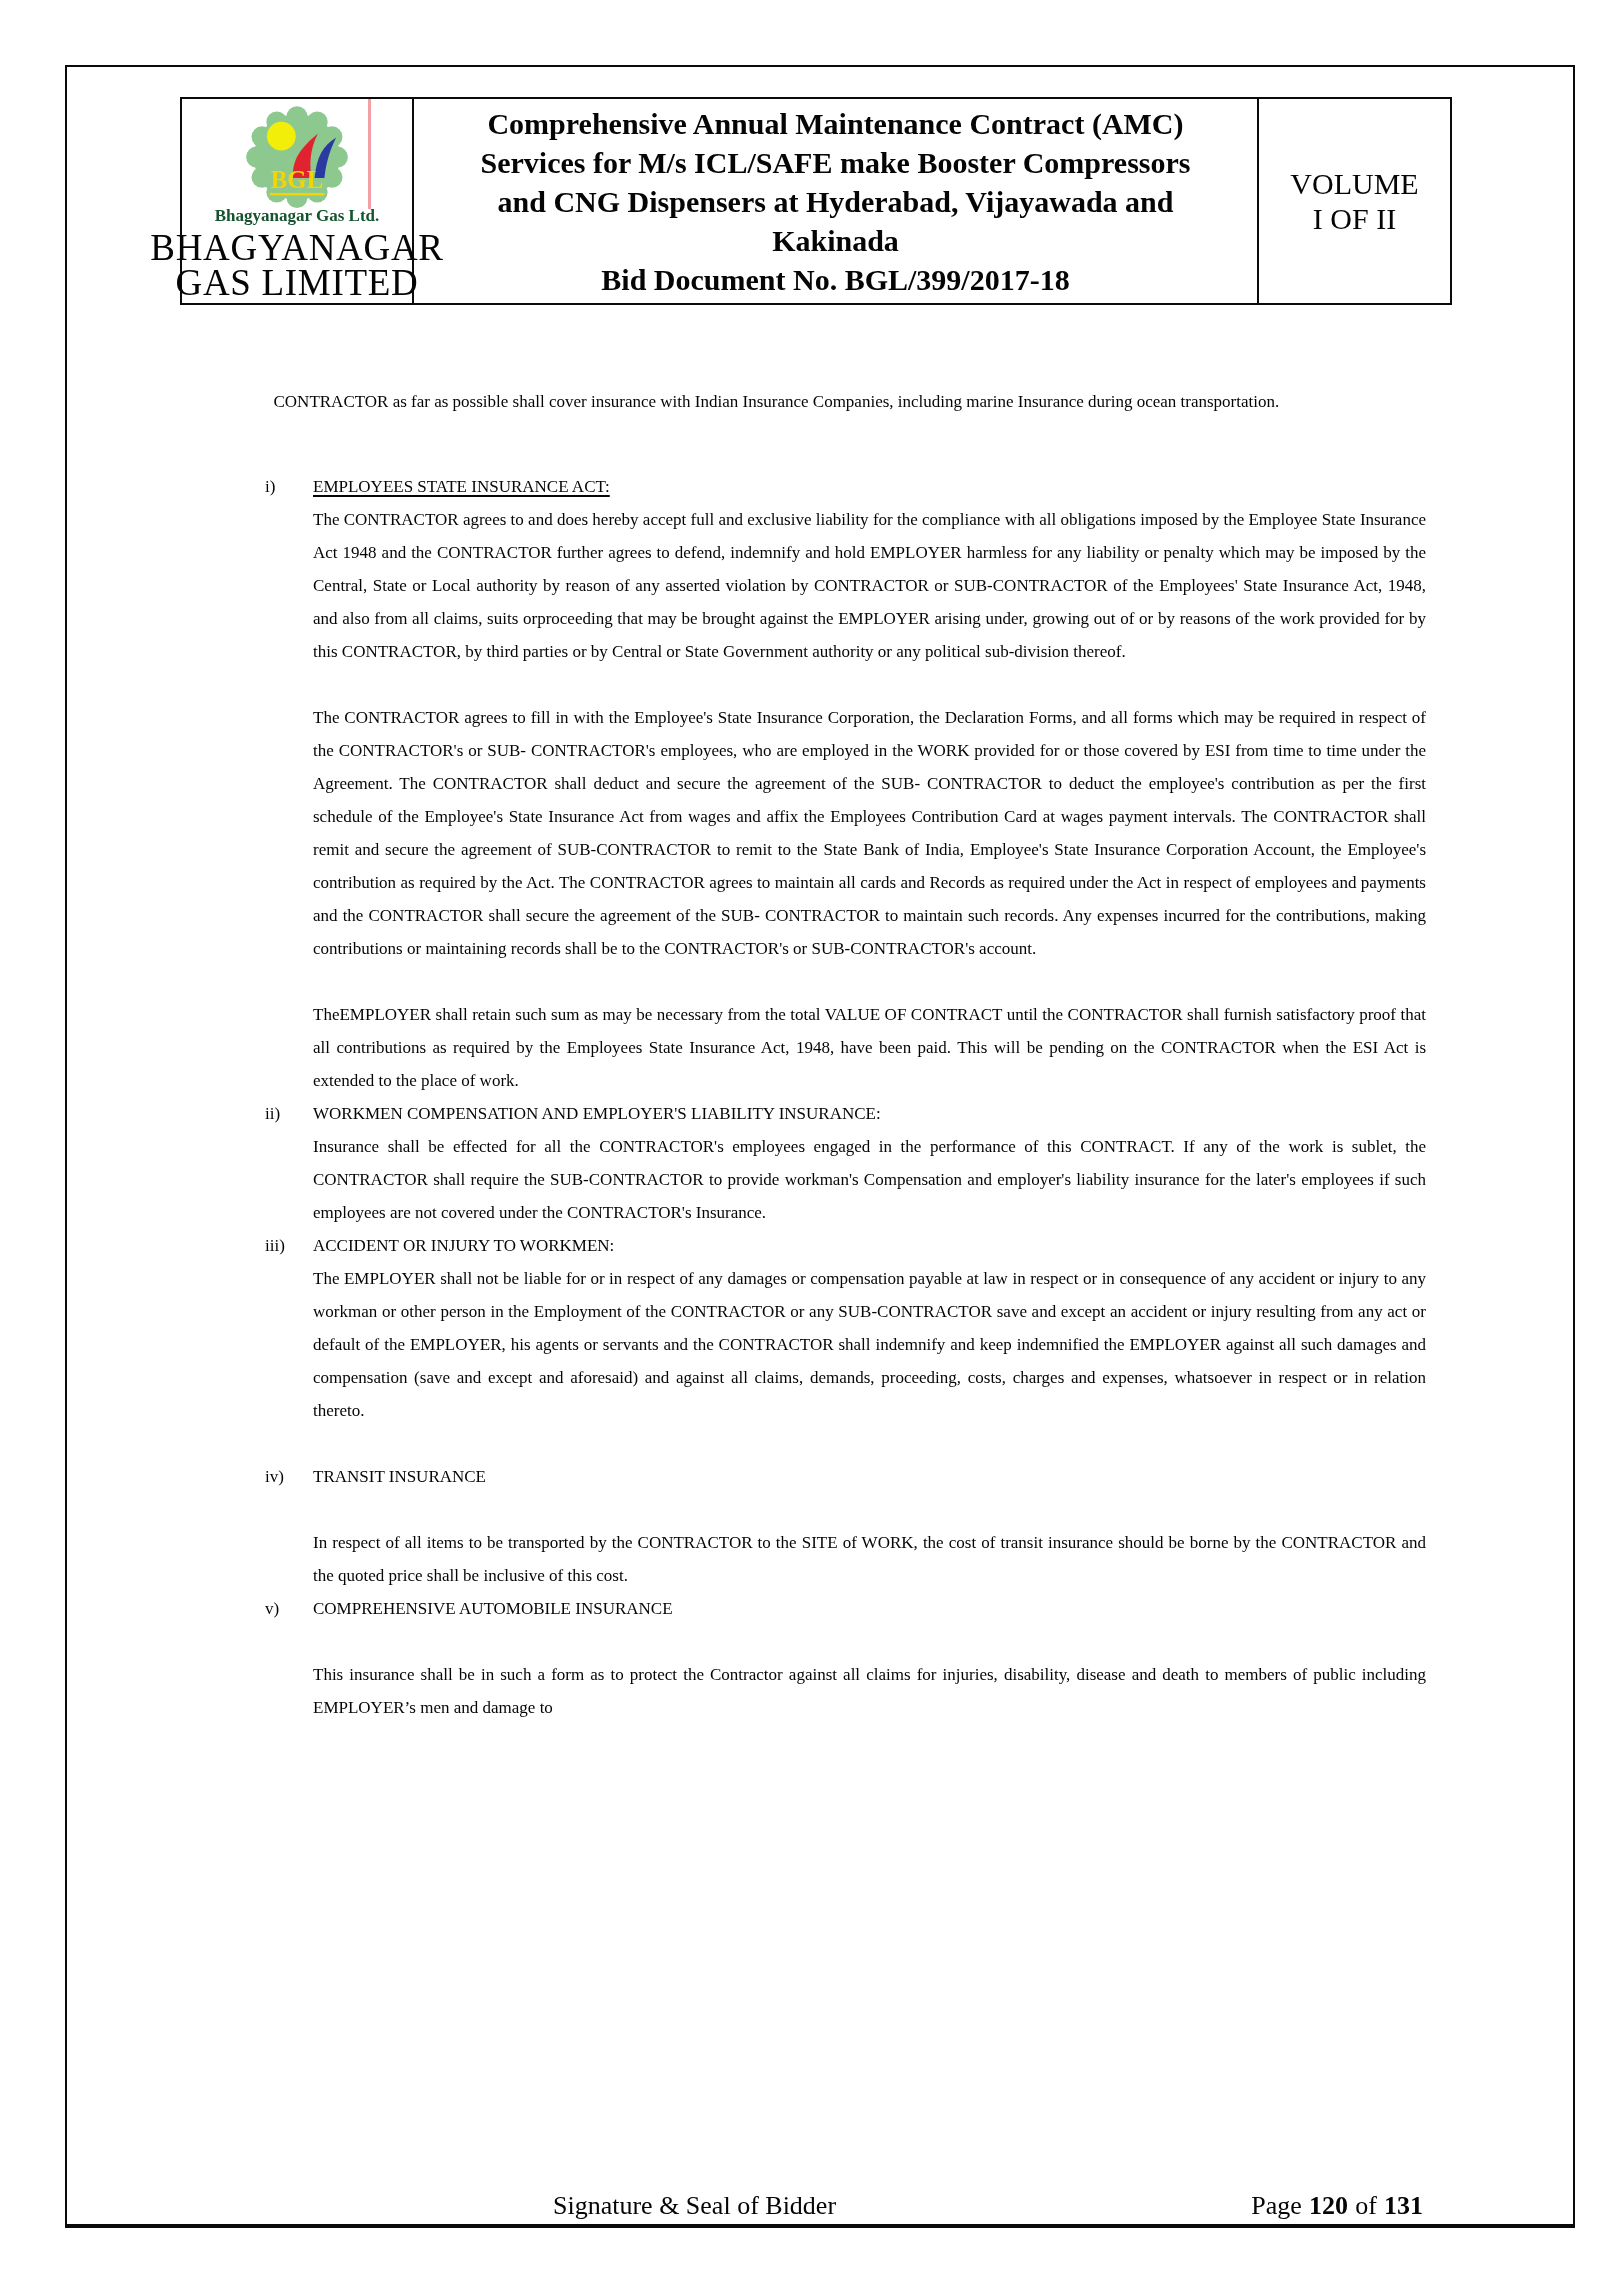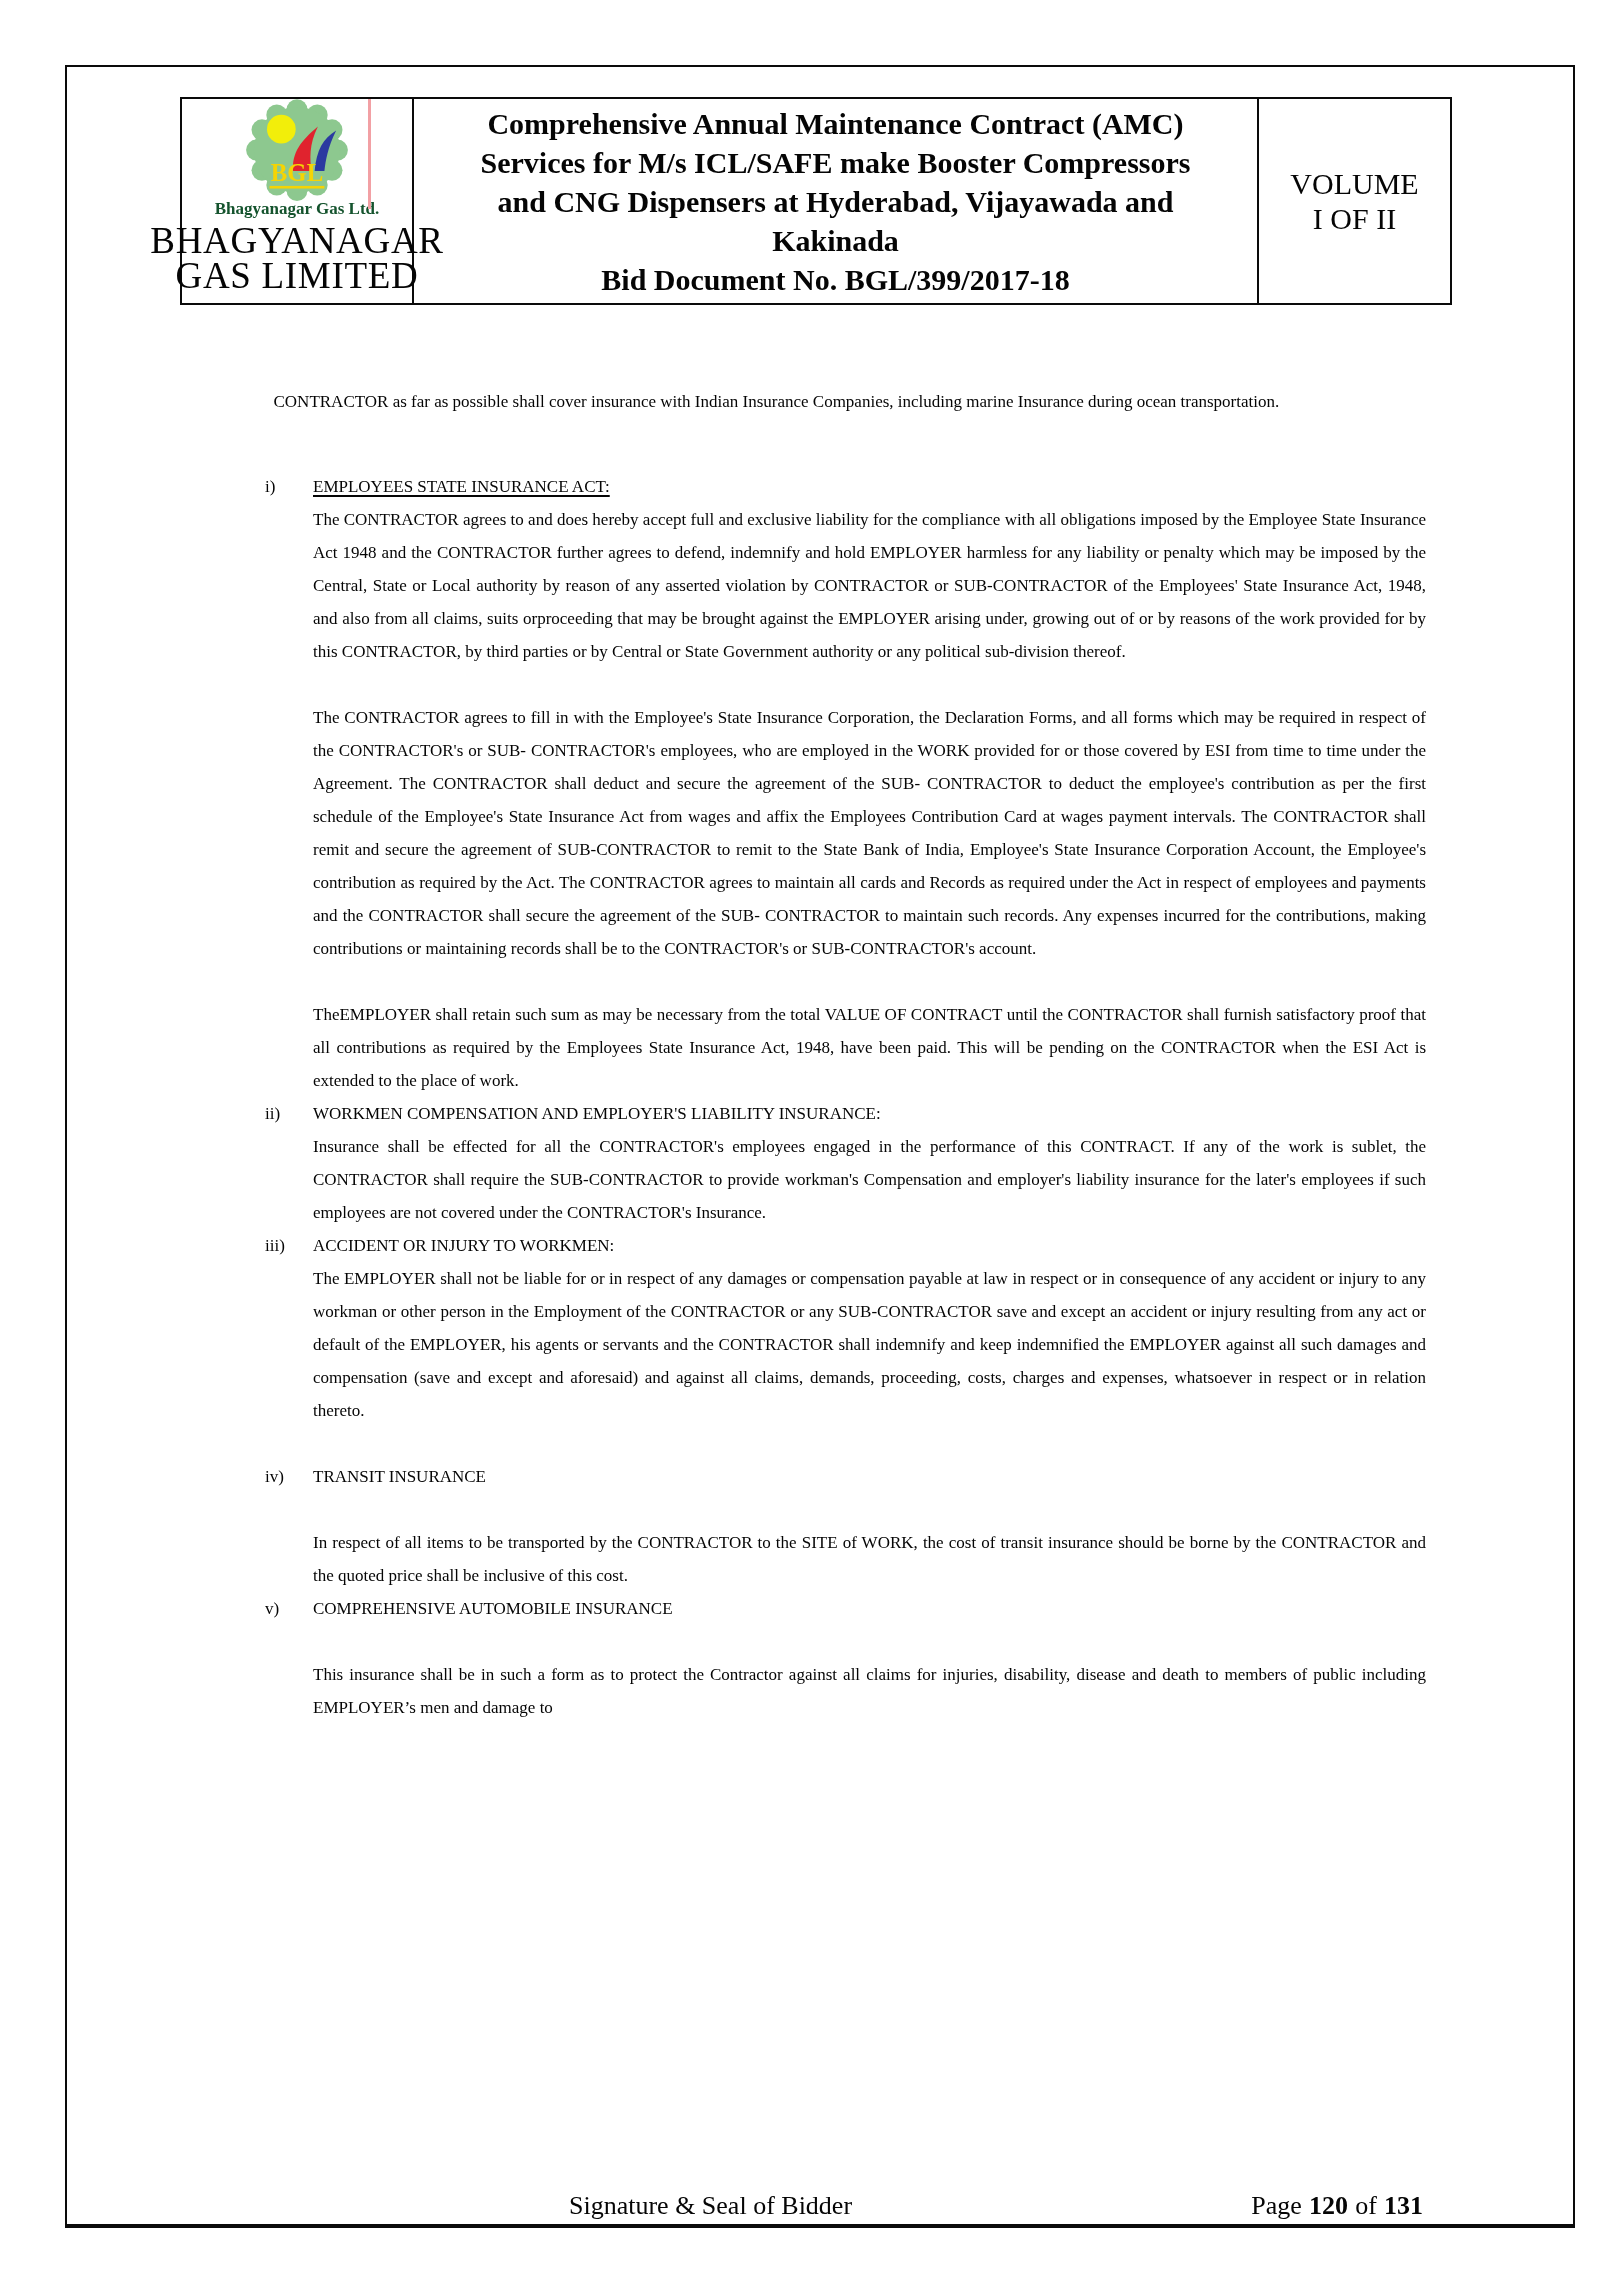--- a/index.html
+++ b/index.html
@@ -25,21 +25,21 @@
     width:1268px; height:204px;
     border:2.6px solid #0a0a0a;
     display:flex;
     background:#fff;
   }
   .cell{box-sizing:border-box;}
   .cell-logo{
     width:230px; flex:0 0 230px;
     position:relative;
     display:flex; flex-direction:column; align-items:center;
-    padding-top:0;
+    padding-top:7px;
   }
   .pink-line{
     position:absolute; right:41px; top:0;
     width:3.3px; height:110px;
     background:#f2a0a4;
   }
   .logo-caption{
     color:#14532d;
     font-size:17px; line-height:18.3px;
     margin-top:-5.2px;
@@ -92,21 +92,21 @@
   }
   .sec-content p{
     margin:0;
     text-align:justify;
   }
   .gap-before{margin-top:33px !important;}
   .gap-before-lg{margin-top:52px !important;}
   
   .footer-signature{
     position:absolute;
-    left:569px; top:2189px;
+    left:553px; top:2189px;
     font-size:26px; line-height:33px;
   }
   .footer-page{
     position:absolute;
     right:200px; top:2189px;
     font-size:26px; line-height:33px;
     display:inline-flex; gap:7.2px;
   }
   .footer-page .bold{font-weight:bold;}
 </style>

